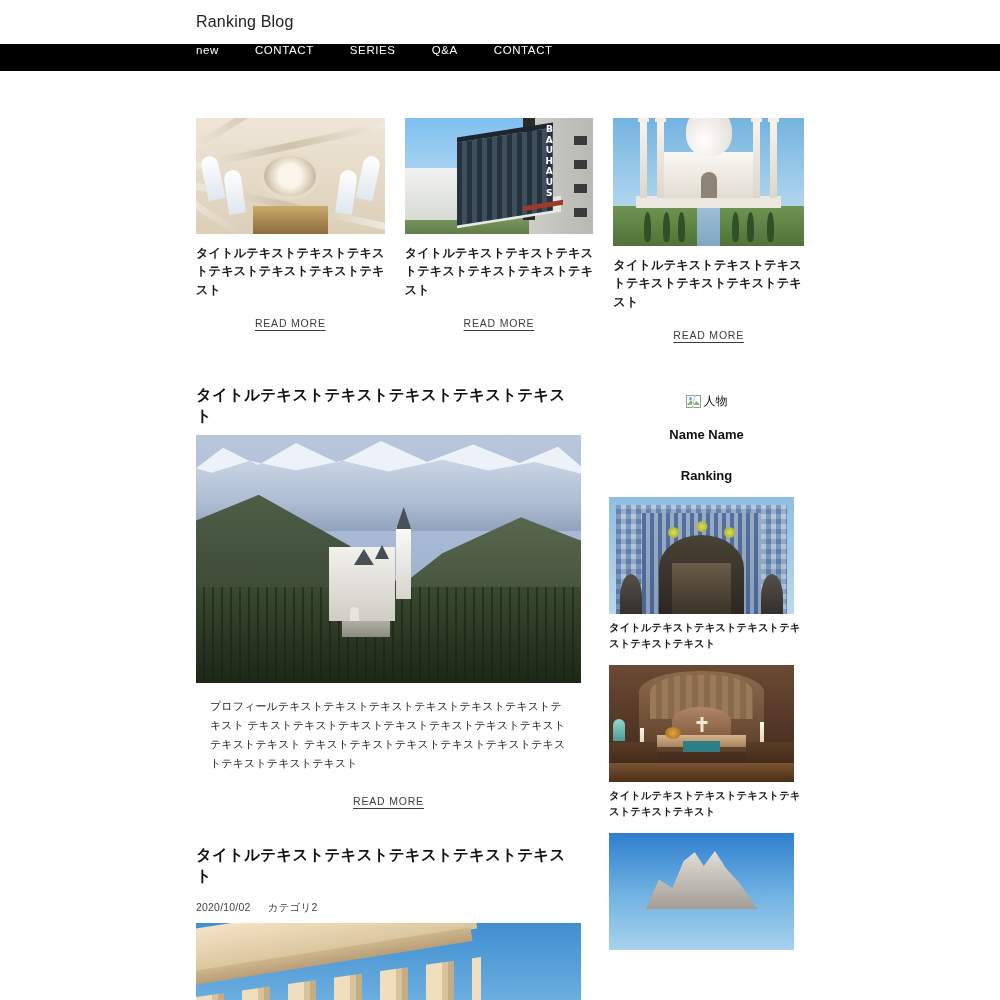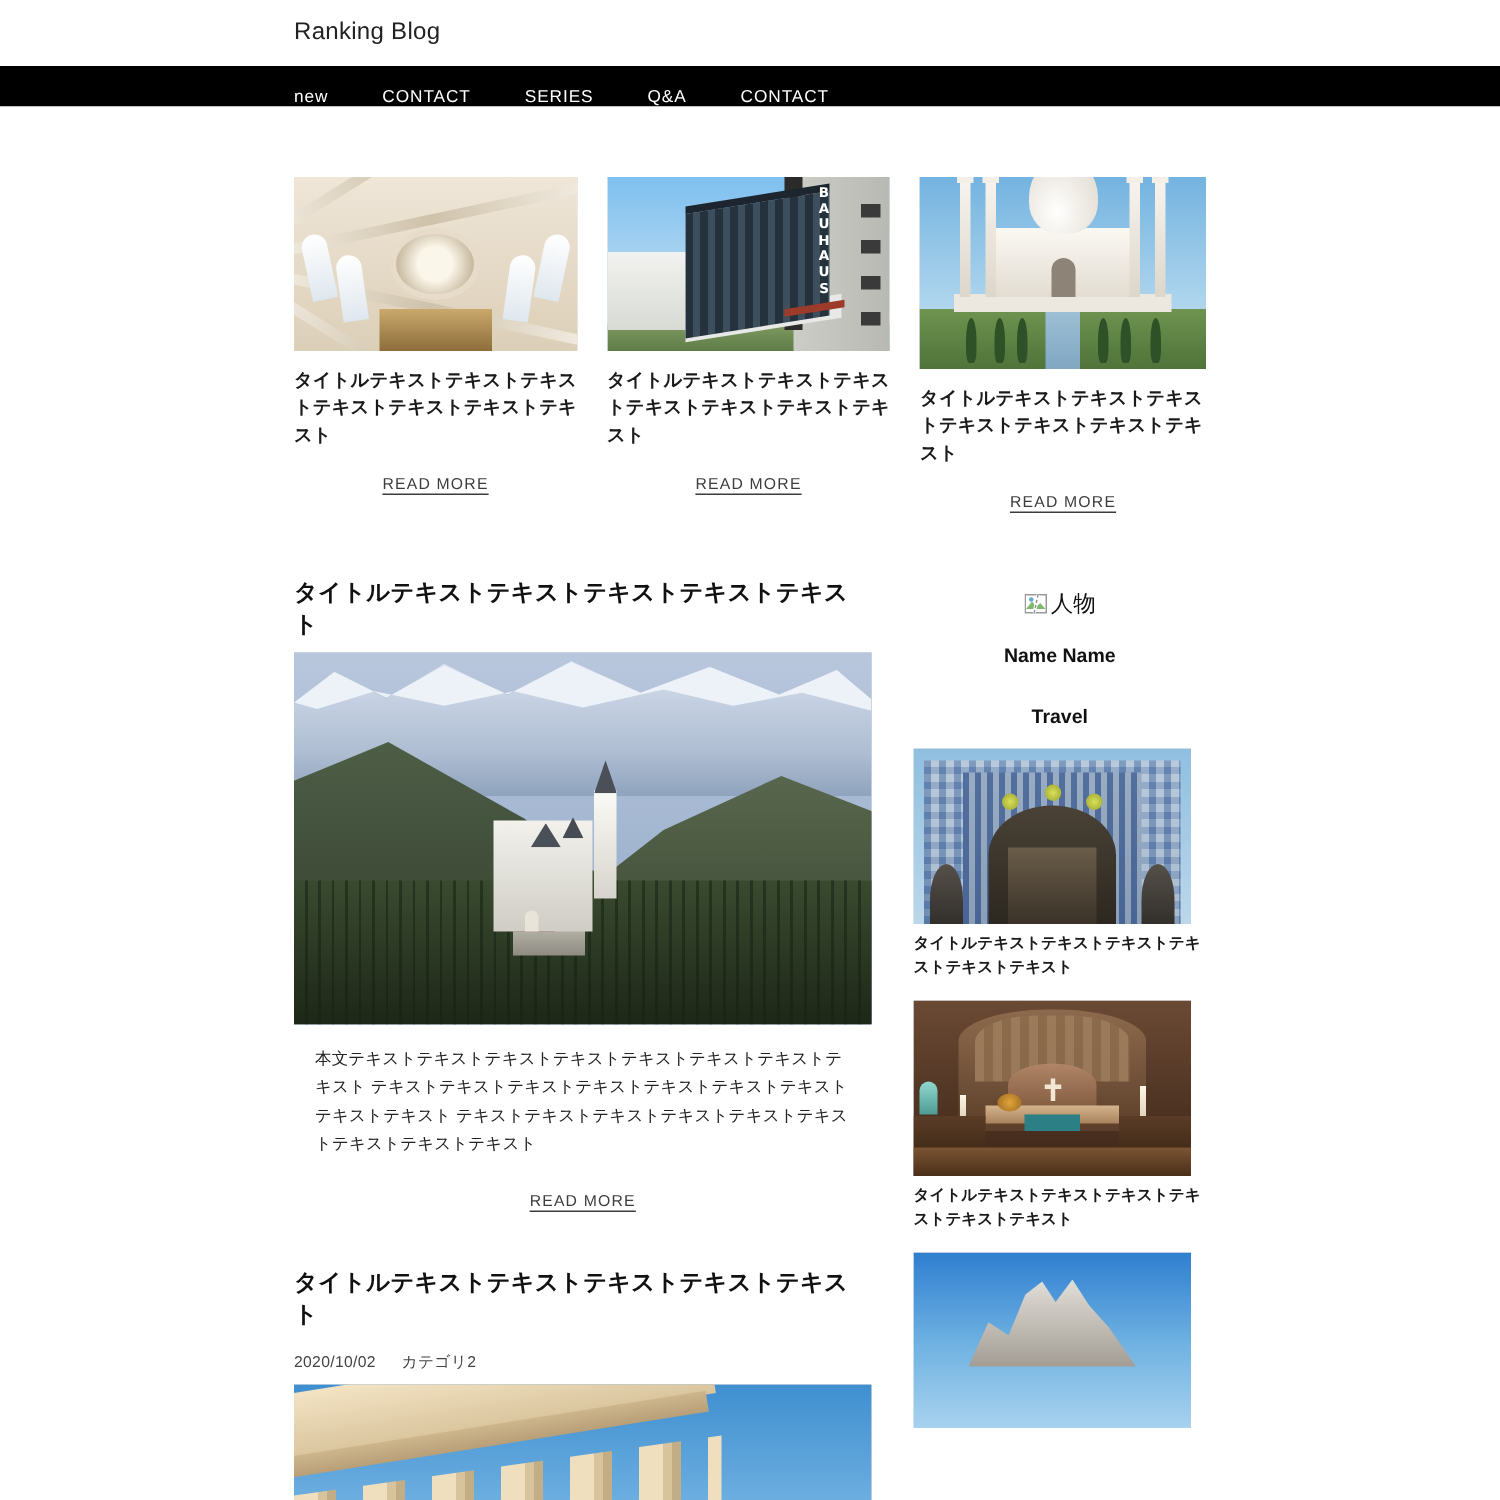--- a/index.html
+++ b/index.html
@@ -18,21 +18,21 @@
     background: #ffffff;
   }
   .site-title {
     font-size: 16px; font-weight: 400; color: #222;
     letter-spacing: .2px;
   }
 
   
   .navbar {
     height: 27px; background: #000000;
-    display: flex; align-items: flex-end;
+    display: flex; align-items: flex-start;
     padding-left: 196px;
   }
   .nav-list { display: flex; align-items: center; list-style: none; }
   .nav-item {
     color: #ffffff; font-size: 11.5px; letter-spacing: .6px;
     margin-right: 36px; white-space: nowrap; cursor: pointer;
   }
 
   
   .page {
@@ -92,21 +92,21 @@
     margin-top: 14px; padding: 0 14px;
     font-size: 11px; color: #222; line-height: 1.72;
     letter-spacing: .1px;
   }
   .article-more { text-align: center; margin-top: 18px; }
 
   
   .profile { text-align: center; }
   .broken-img {
     display: inline-flex; align-items: center; gap: 3px;
-    font-size: 15px; color: #111;
+    font-size: 12px; color: #111;
   }
   .broken-glyph {
     width: 15px; height: 15px; display: inline-block;
     position: relative; vertical-align: middle;
   }
   .profile-name {
     margin-top: 14px; font-size: 13px; font-weight: bold; color: #111;
   }
   .profile-text {
     margin-top: 12px; text-align: left;
@@ -564,21 +564,21 @@
               <div class="base"></div>
               <div class="redwing"></div>
               <div class="castle"></div>
               <div class="gate"></div>
               <div class="roofA"></div>
               <div class="roofB"></div>
               <div class="keep"></div>
               <div class="keeproof"></div>
             </div>
           </div>
-          <p class="article-body">本文テキストテキストテキストテキストテキストテキストテキストテキスト テキストテキストテキストテキストテキストテキストテキストテキストテキスト テキストテキストテキストテキストテキストテキストテキストテキストテキスト</p>
+          <p class="article-body">プロフィールテキストテキストテキストテキストテキストテキストテキスト テキストテキストテキストテキストテキストテキストテキストテキストテキスト テキストテキストテキストテキストテキストテキストテキストテキストテキスト</p>
           <div class="article-more">
             <span class="readmore">READ MORE</span>
           </div>
         </article>
 
         <article class="article">
           <h2 class="article-title">タイトルテキストテキストテキストテキストテキスト</h2>
           <div class="article-meta">
             <span>2020/10/02</span>
             <span class="cat">カテゴリ2</span>
@@ -607,21 +607,21 @@
                 <circle cx="4.5" cy="4.6" r="1.5" fill="#5fa8d8"></circle>
                 <path d="M9 1.5 L6.5 13.5" stroke="#ffffff" stroke-width="2.2"></path>
                 <path d="M9 1.5 L6.5 13.5" stroke="#8a8a8a" stroke-width="0.9" stroke-dasharray="2 1.5"></path>
               </svg>
             </span>
             <span>人物</span>
           </span>
           <div class="profile-name">Name Name</div>
         </div>
 
-        <h3 class="rank-head">Travel</h3>
+        <h3 class="rank-head">Ranking</h3>
 
         <div class="rank-item">
           <div class="rank-thumb">
             <div class="scene reg">
               <div class="facade"></div>
               <div class="frame"></div>
               <div class="sideArchL"></div>
                 <div class="sideArchR"></div>
               <div class="iwan"></div>
               <div class="iwan-in"></div>

